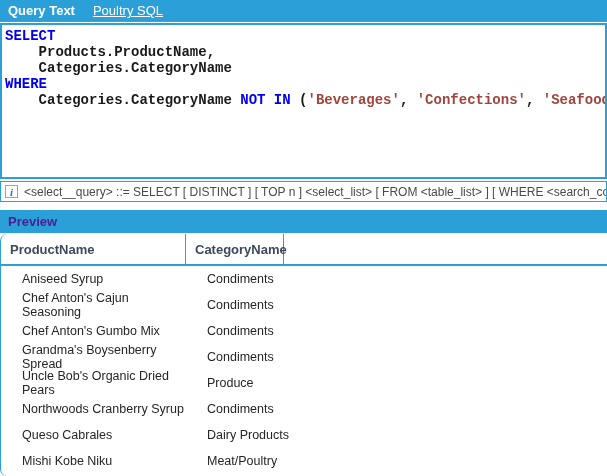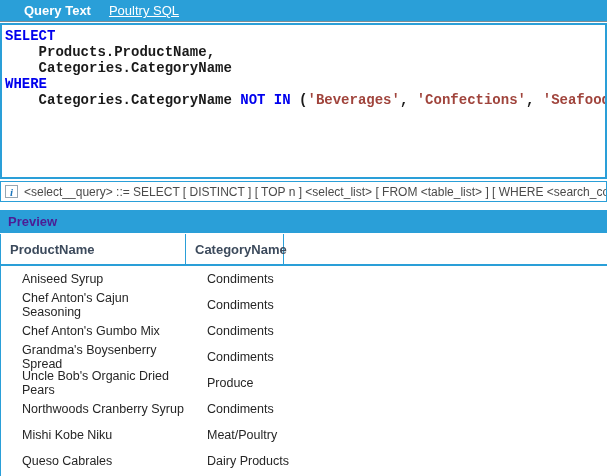--- a/index.html
+++ b/index.html
@@ -13,21 +13,21 @@
   
   .topbar {
     position: absolute; left: 0; top: 0; width: 607px; height: 22px;
     background: #2A9FD8;
     display: flex; align-items: center;
     border-bottom: 1px solid #7f8c94;
     box-sizing: border-box;
   }
   .topbar .tab-active {
     color: #ffffff; font-weight: bold; font-size: 13px;
-    margin-left: 24px; cursor: default;
+    margin-left: 8px; cursor: default;
   }
   .topbar .tab-link {
     color: #ffffff; font-size: 13px; text-decoration: underline;
     margin-left: 18px; cursor: pointer;
   }
   
   .editor {
     position: absolute; left: 0; top: 23px; width: 607px; height: 156px;
     background: #ffffff;
     border: 2px solid #2A9FD8;
@@ -77,20 +77,21 @@
   }
   .previewbar .title {
     color: #4c1d95; font-weight: bold; font-size: 13px; margin-left: 8px;
   }
   .grid {
     position: absolute; left: 0; top: 234px; width: 607px; height: 242px;
     border-left: 1px solid #2A9FD8;
     box-sizing: border-box;
     overflow: hidden;
     background: #ffffff;
+    border-radius: 7px;
   }
   .grid-header {
     display: flex;
     height: 32px;
     border-bottom: 2px solid #2A9FD8;
     box-sizing: border-box;
     align-items: center;
   }
   .grid-header .hcell {
     font-weight: bold; font-size: 13px; color: #3C4A5C;
@@ -159,21 +160,21 @@
       </div>
       <div class="grid-row">
         <div class="cell c1">Uncle Bob's Organic Dried Pears</div>
         <div class="cell c2">Produce</div>
       </div>
       <div class="grid-row">
         <div class="cell c1">Northwoods Cranberry Syrup</div>
         <div class="cell c2">Condiments</div>
       </div>
       <div class="grid-row">
+        <div class="cell c1">Queso Cabrales</div>
+        <div class="cell c2">Dairy Products</div>
+      </div>
+      <div class="grid-row">
         <div class="cell c1">Mishi Kobe Niku</div>
         <div class="cell c2">Meat/Poultry</div>
-      </div>
-      <div class="grid-row">
-        <div class="cell c1">Queso Cabrales</div>
-        <div class="cell c2">Dairy Products</div>
       </div>
     </div>
 </div>
 
 </body></html>

